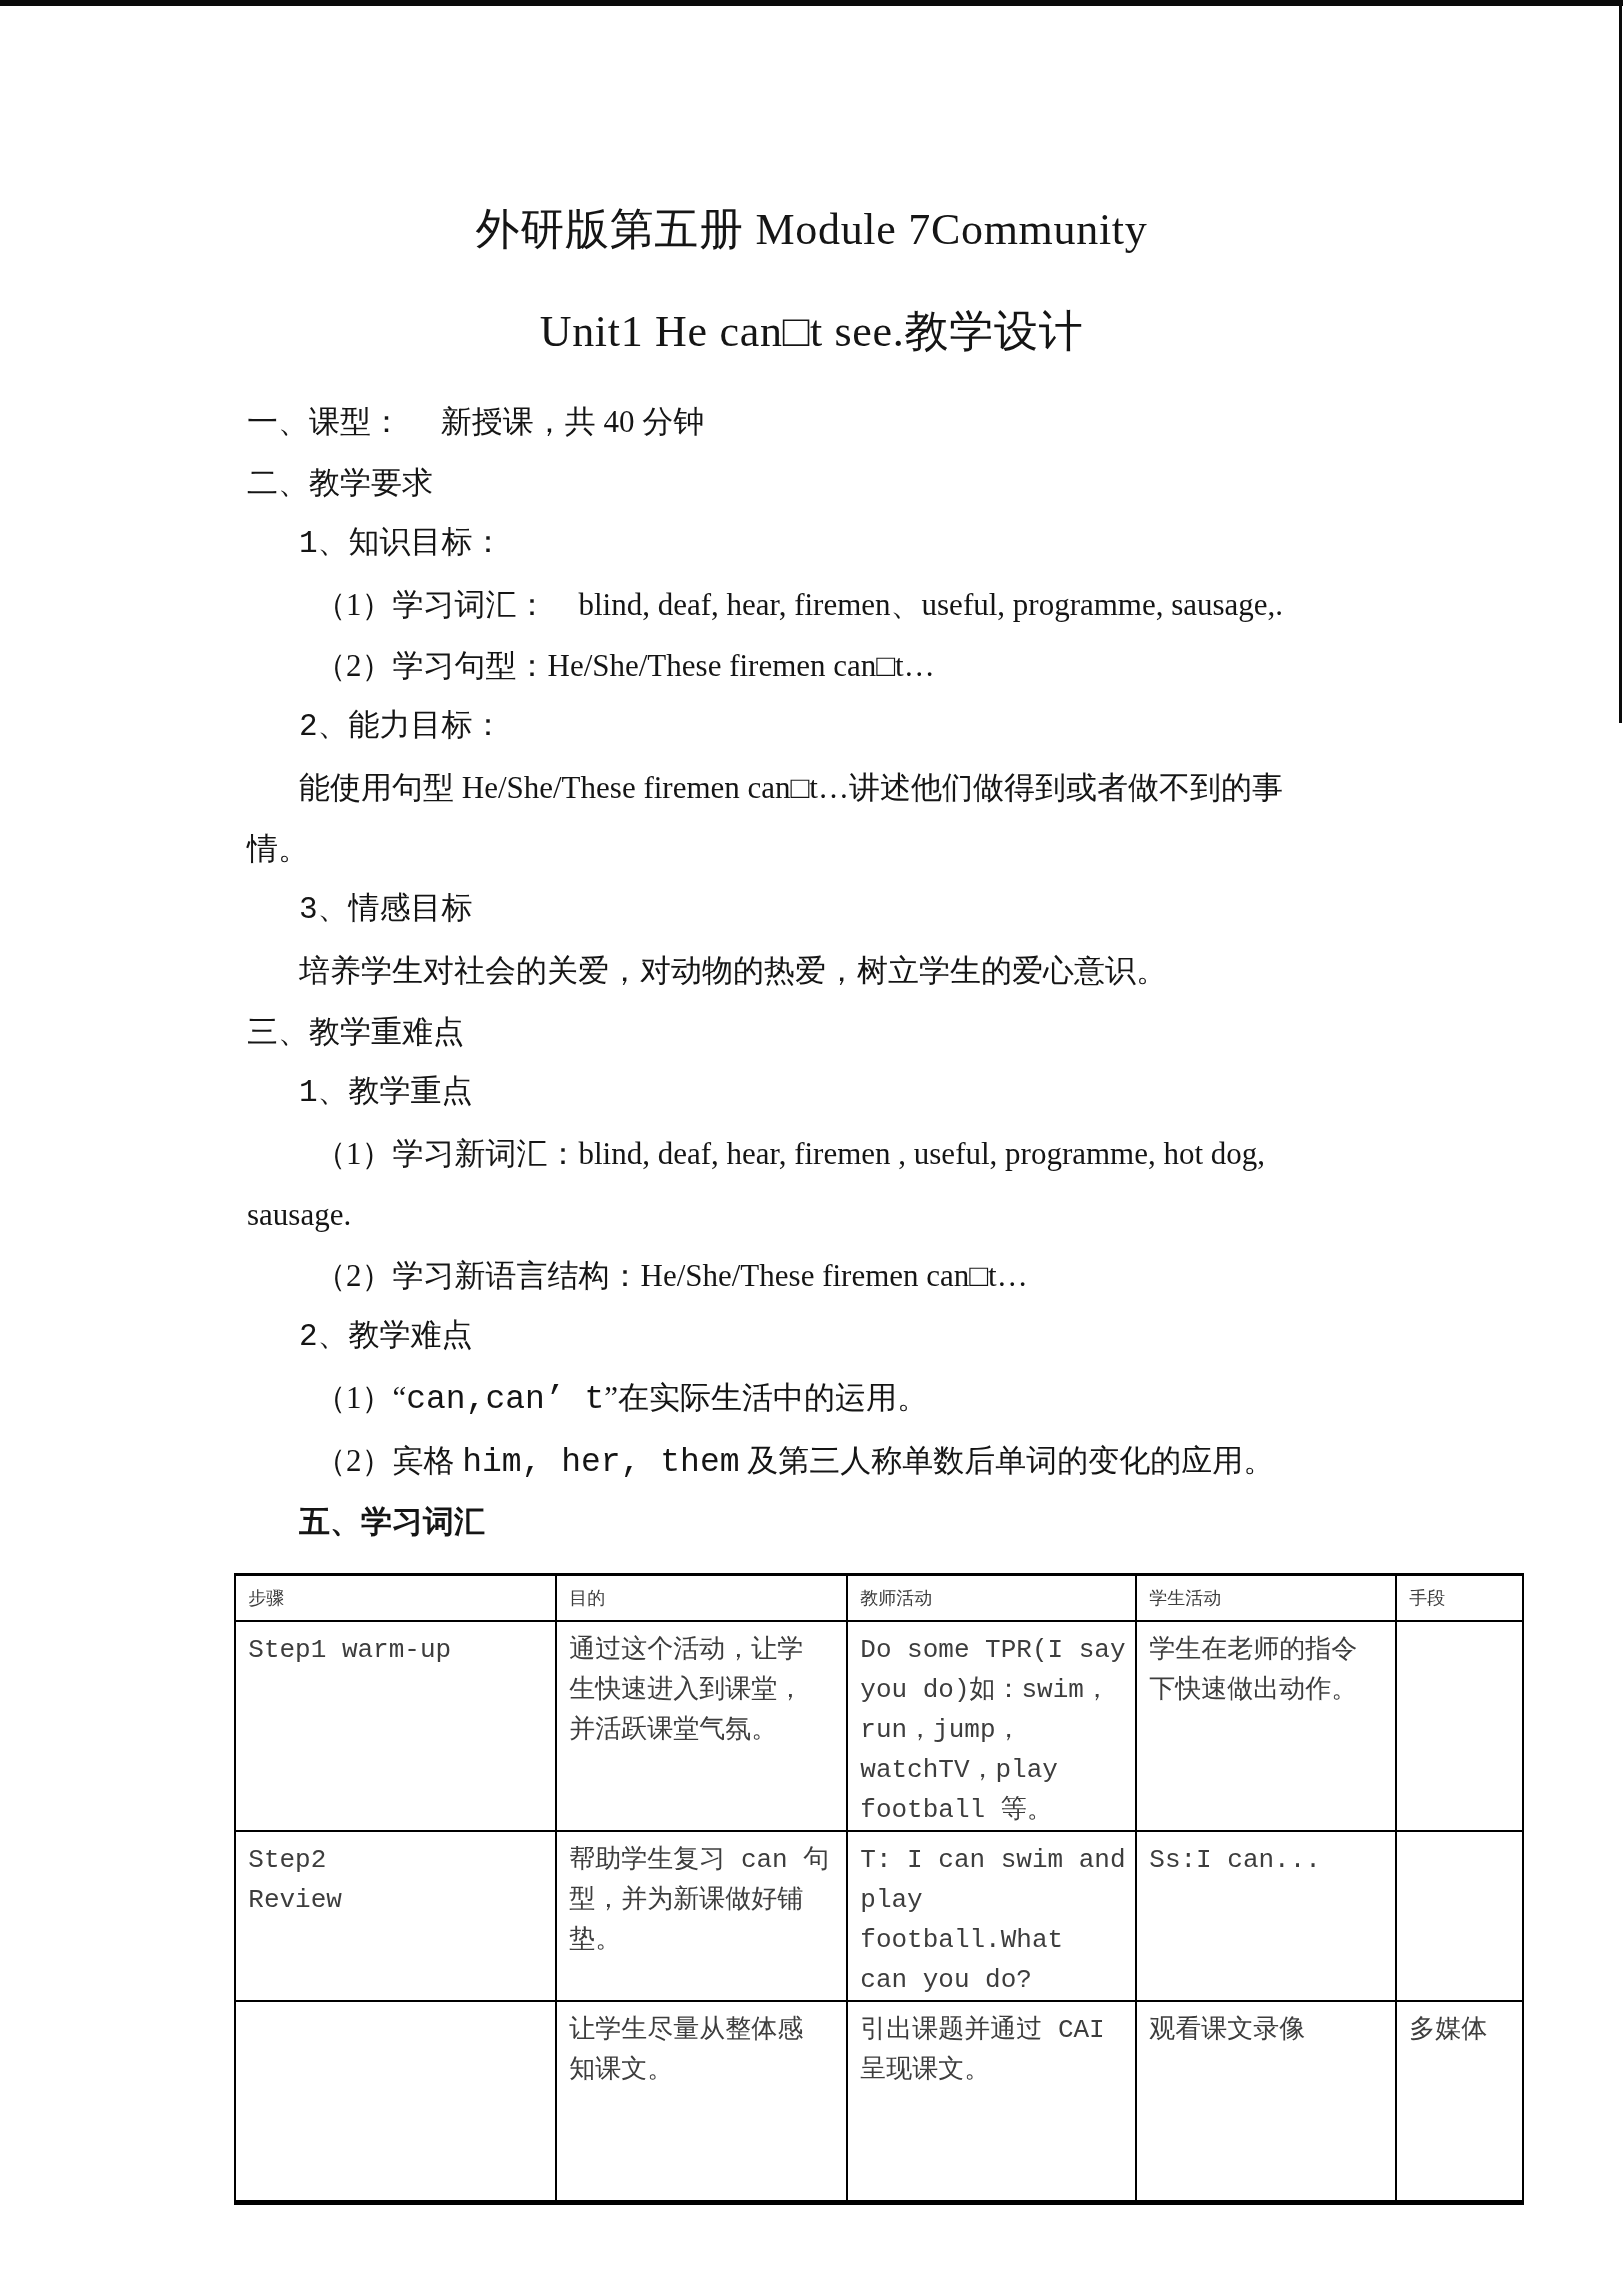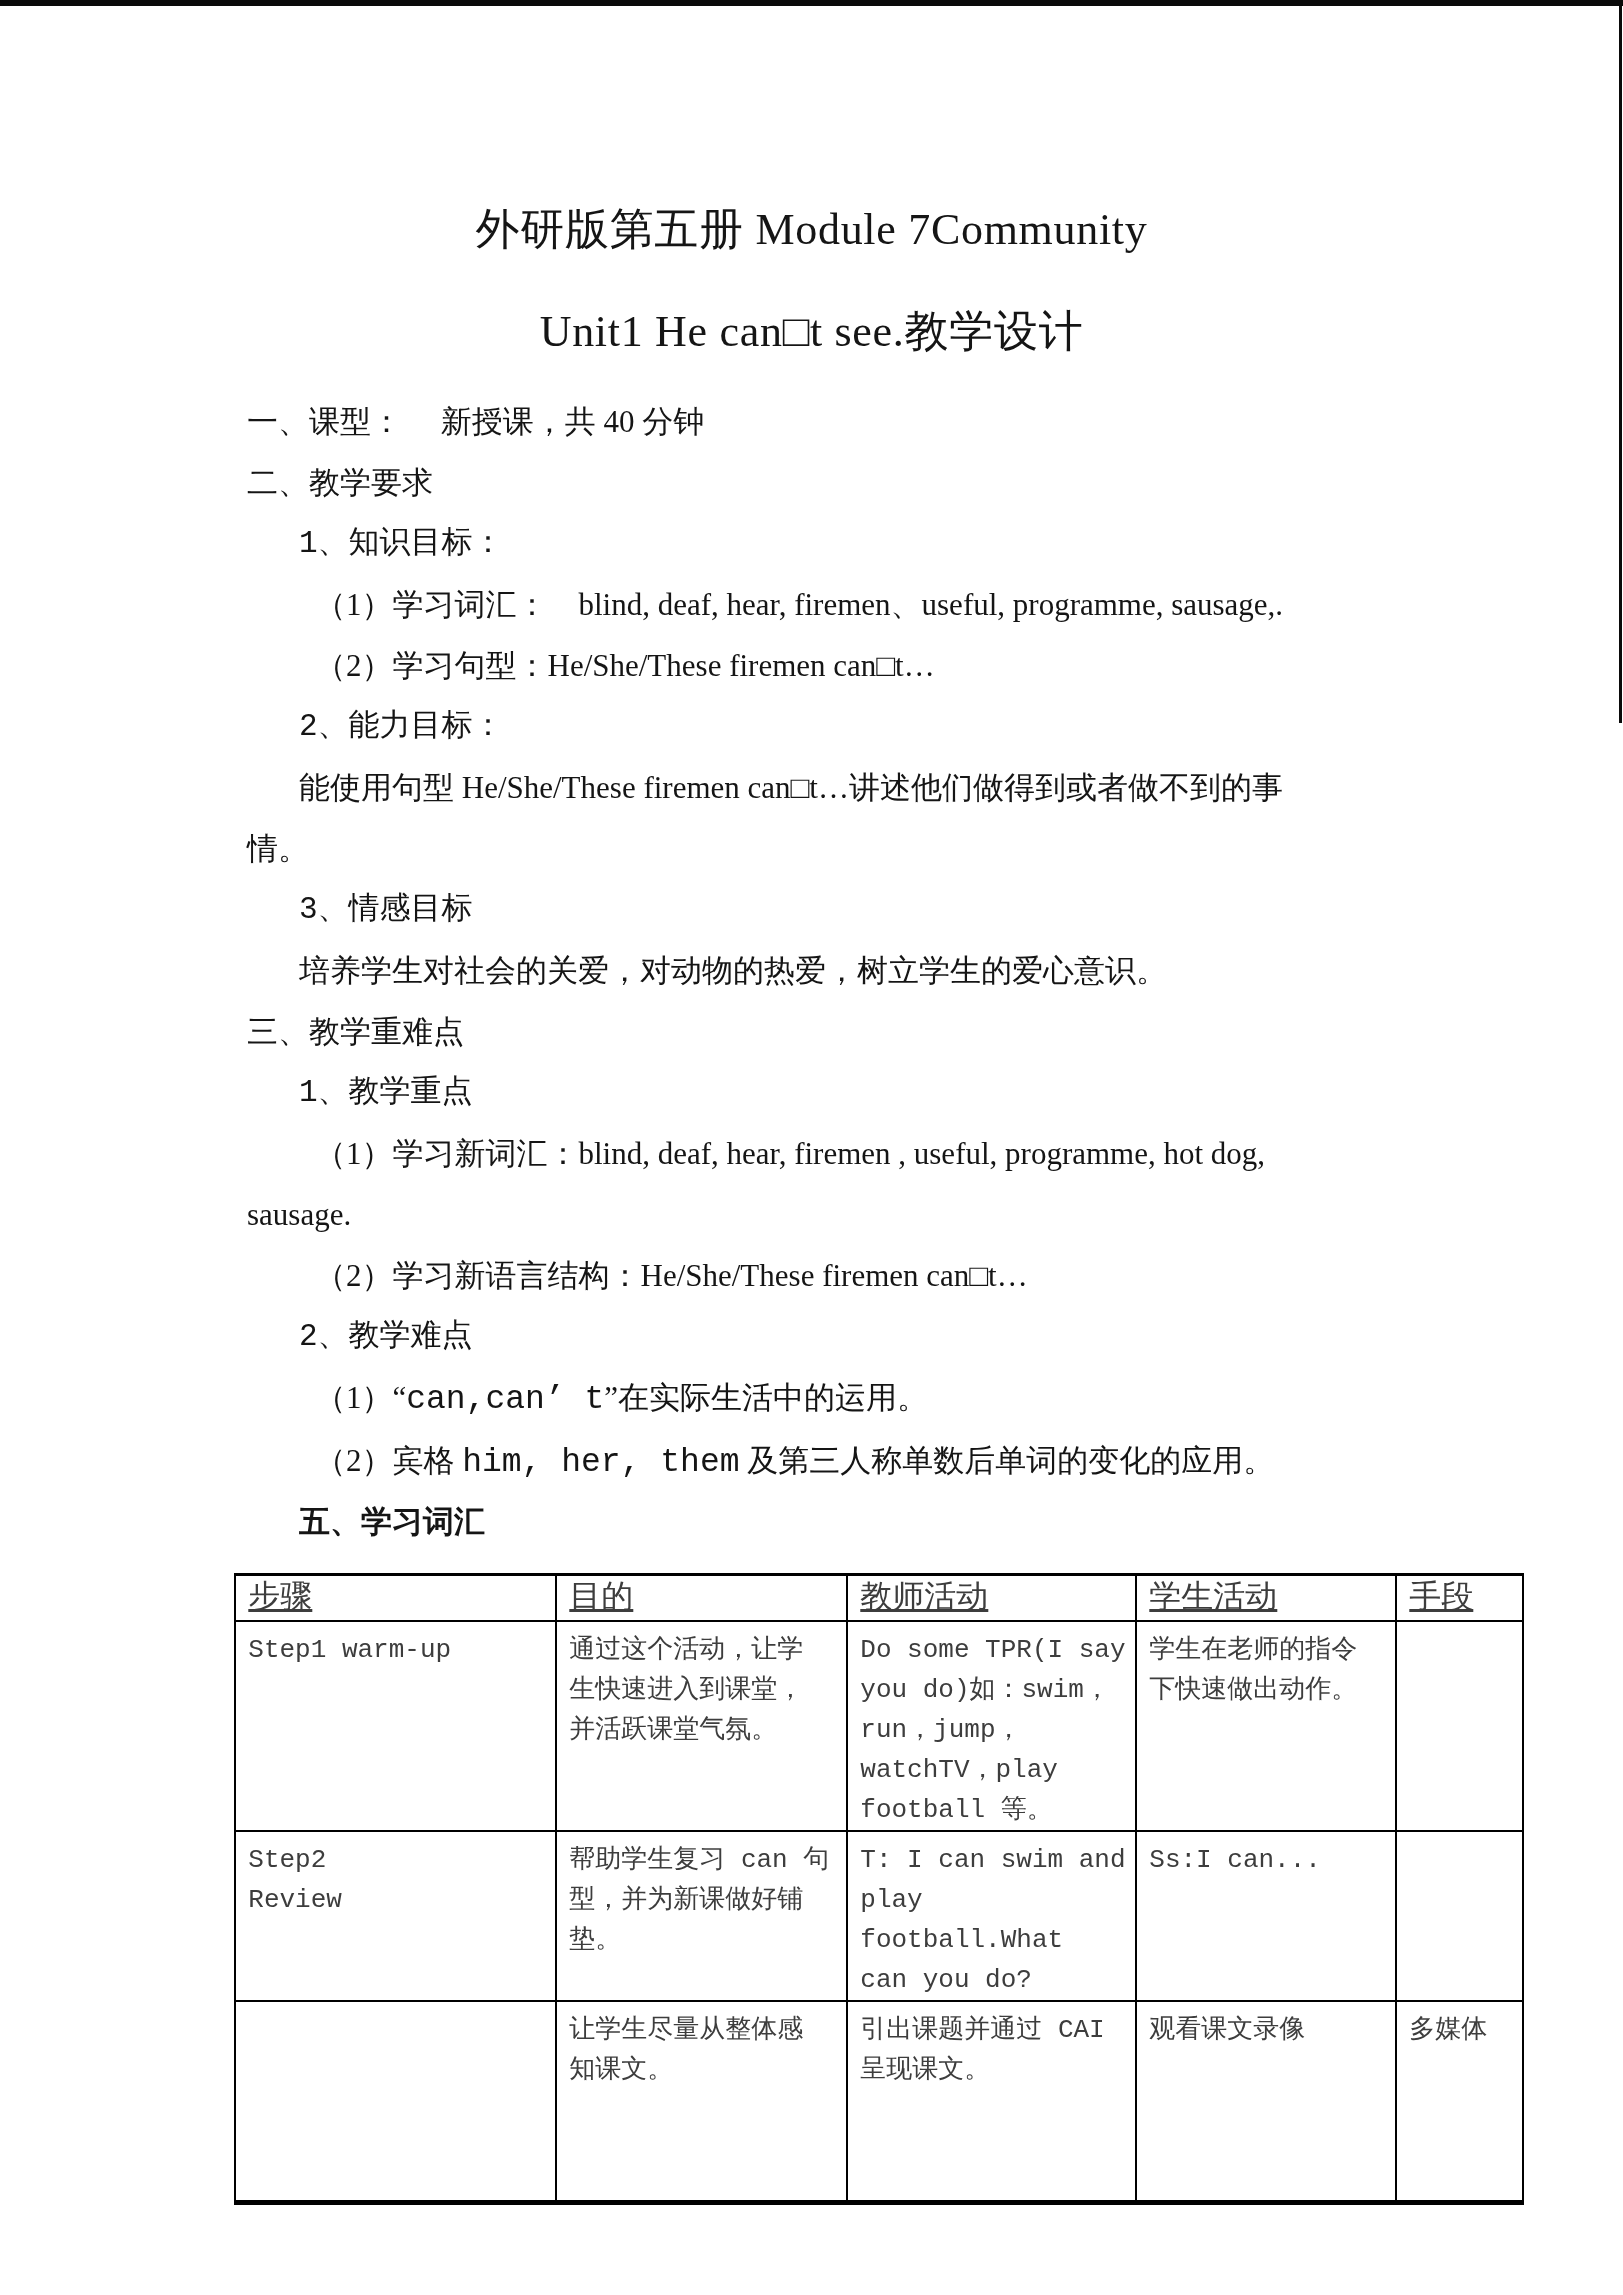--- a/index.html
+++ b/index.html
@@ -25,21 +25,21 @@
   .mono{font-family:"Liberation Mono","DejaVu Sans Mono",monospace;font-size:33px;}
   .tablewrap{margin:19px 0 0 234px;}
   table{
     border-collapse:collapse;table-layout:fixed;width:1289px;
     font-family:"Liberation Mono","DejaVu Sans Mono",monospace;
     color:#3d3d3d;
   }
   col.c1{width:321px;} col.c2{width:291px;} col.c3{width:289px;}
   col.c4{width:260px;} col.c5{width:127px;}
   th,td{border:2px solid #000;vertical-align:top;text-align:left;font-weight:normal;}
-  th{height:42px;font-size:32px;line-height:42px;padding:1.4px 4.1px 0 12.3px;text-decoration:underline;}
+  th{height:42px;font-size:18px;line-height:42px;padding:1.4px 4.1px 0 12.3px;}
   td{font-size:26px;line-height:40px;padding:8.2px 4.1px 0 12.3px;}
   thead tr{border-top:3.4px solid #000;}
   thead th{border-bottom:2.7px solid #000;}
   tr.r1{height:205px;} tr.r2{height:128px;} tr.r3{height:202px;padding-left:32px;}
   tr.r3 td{border-bottom:5.5px solid #000;}
 </style>
 </head>
 <body>
 
 <div class="topbar"></div>

